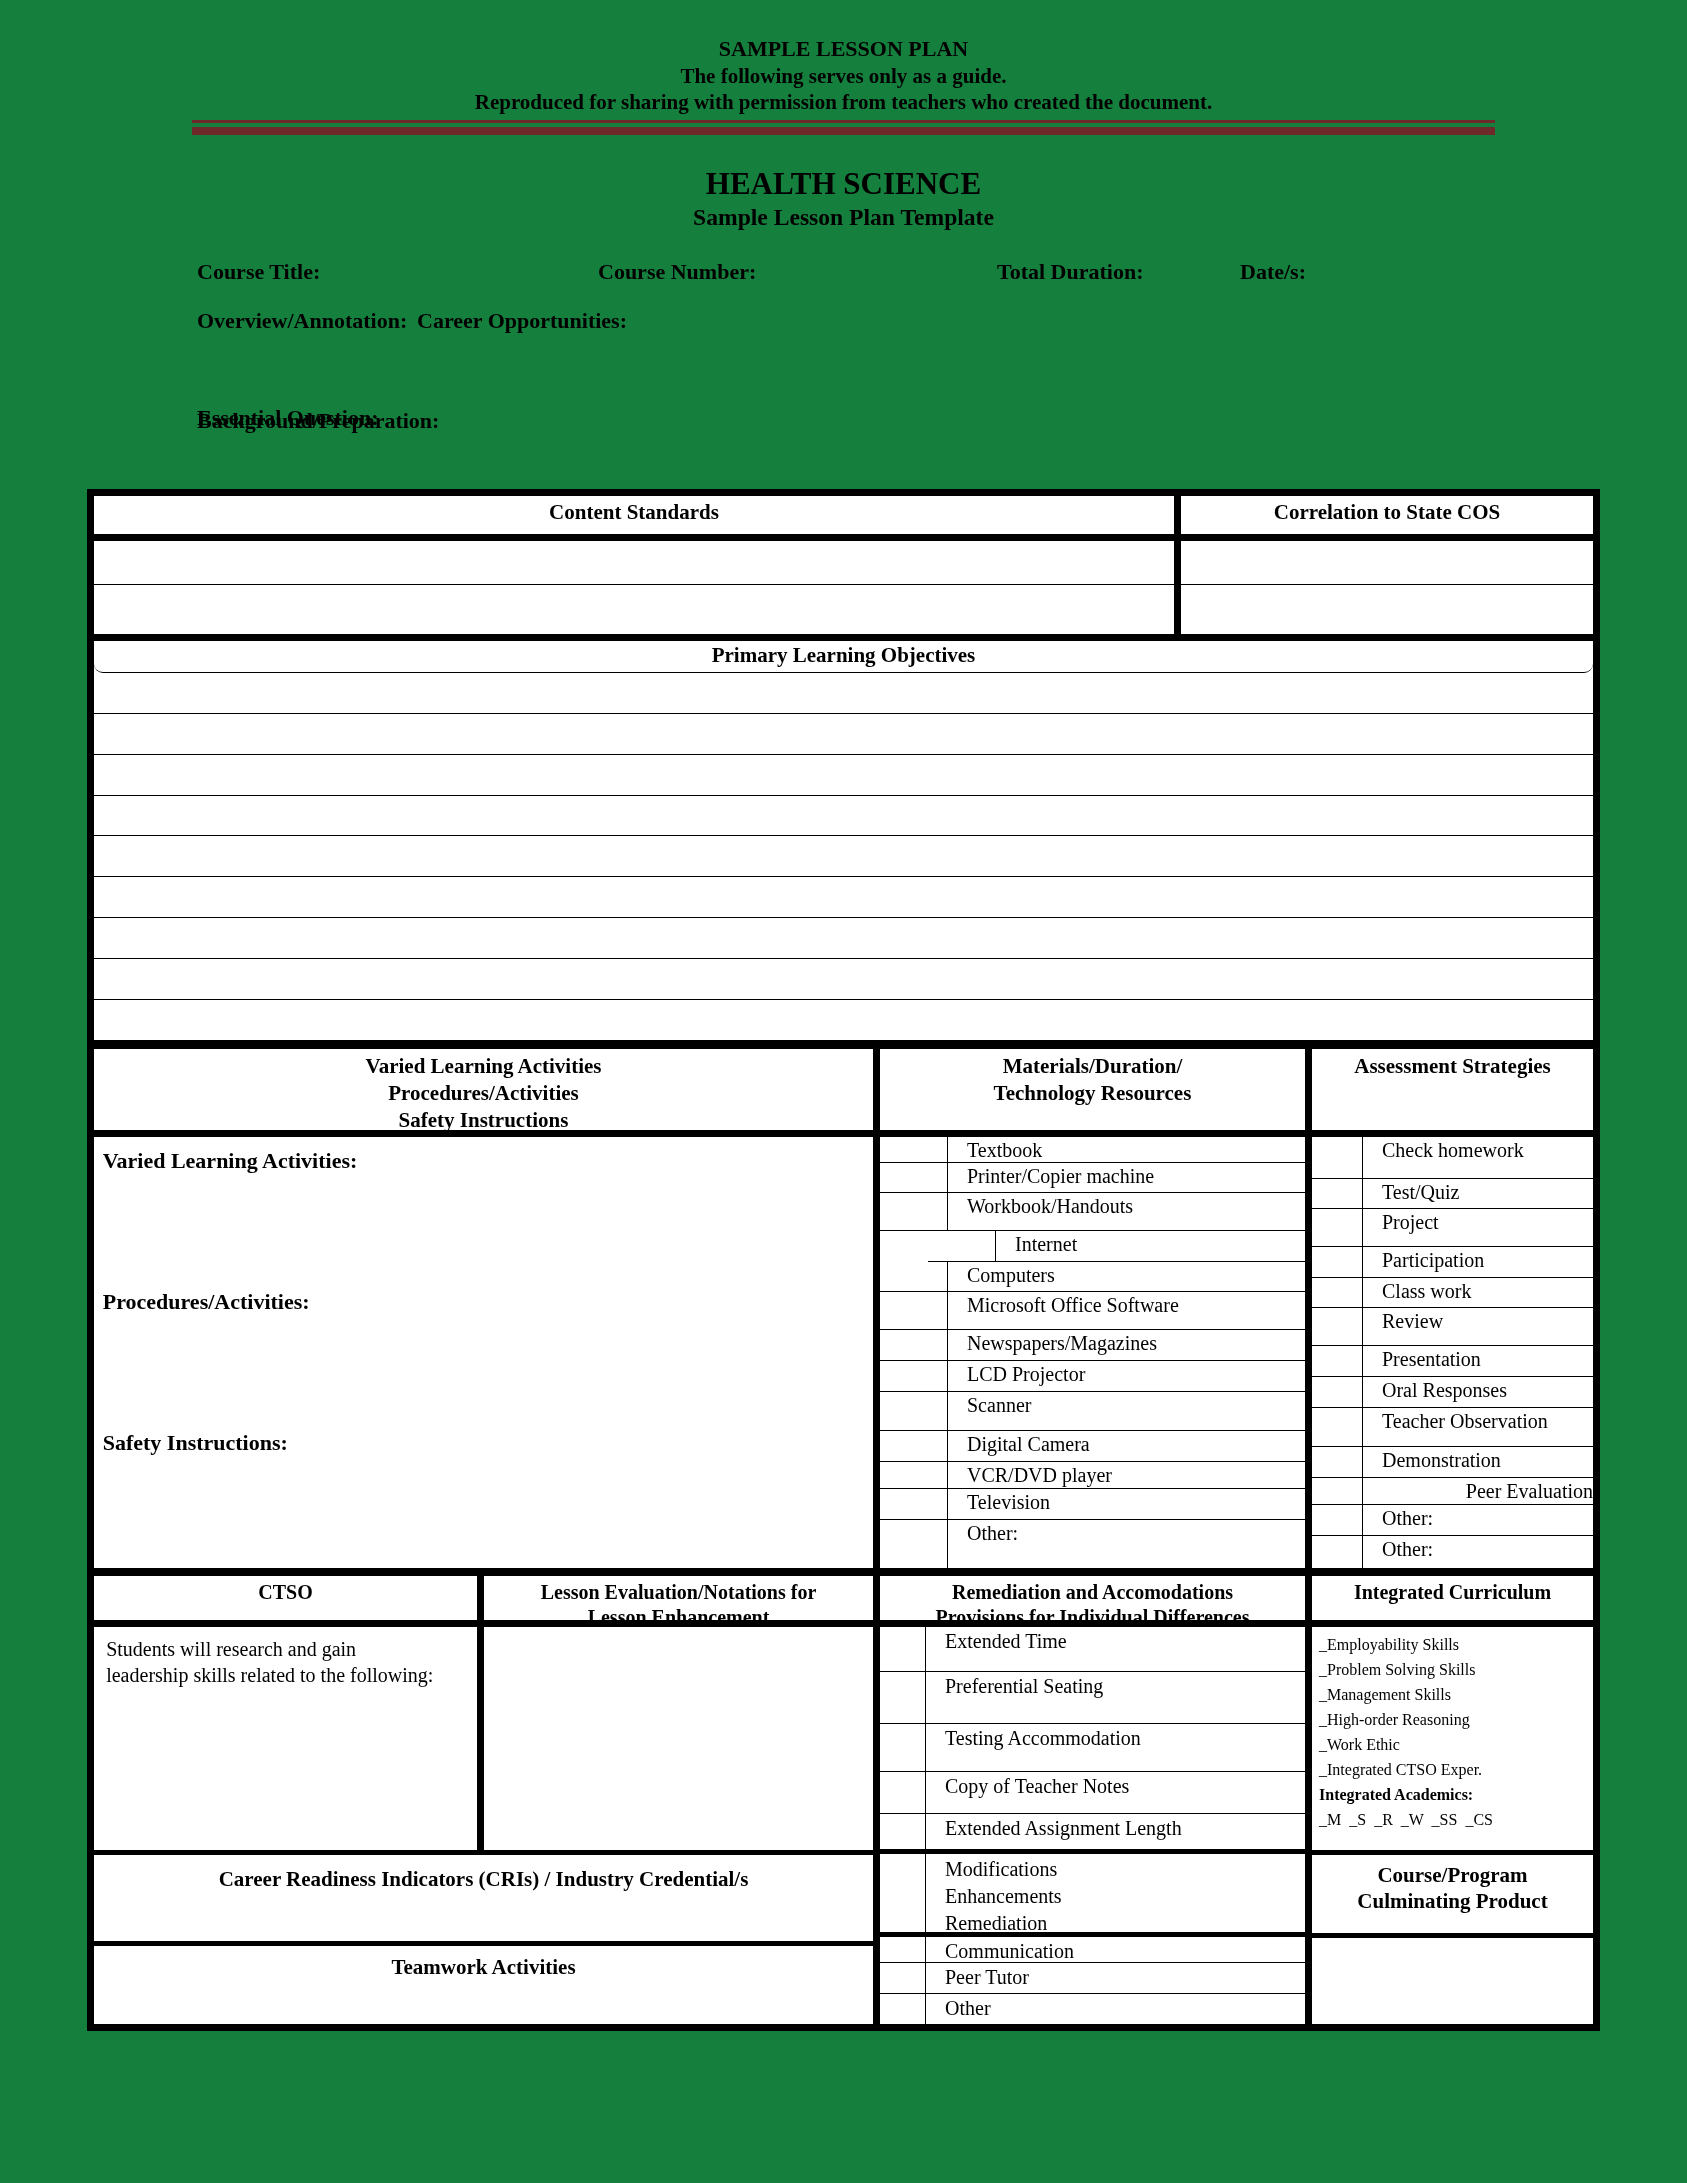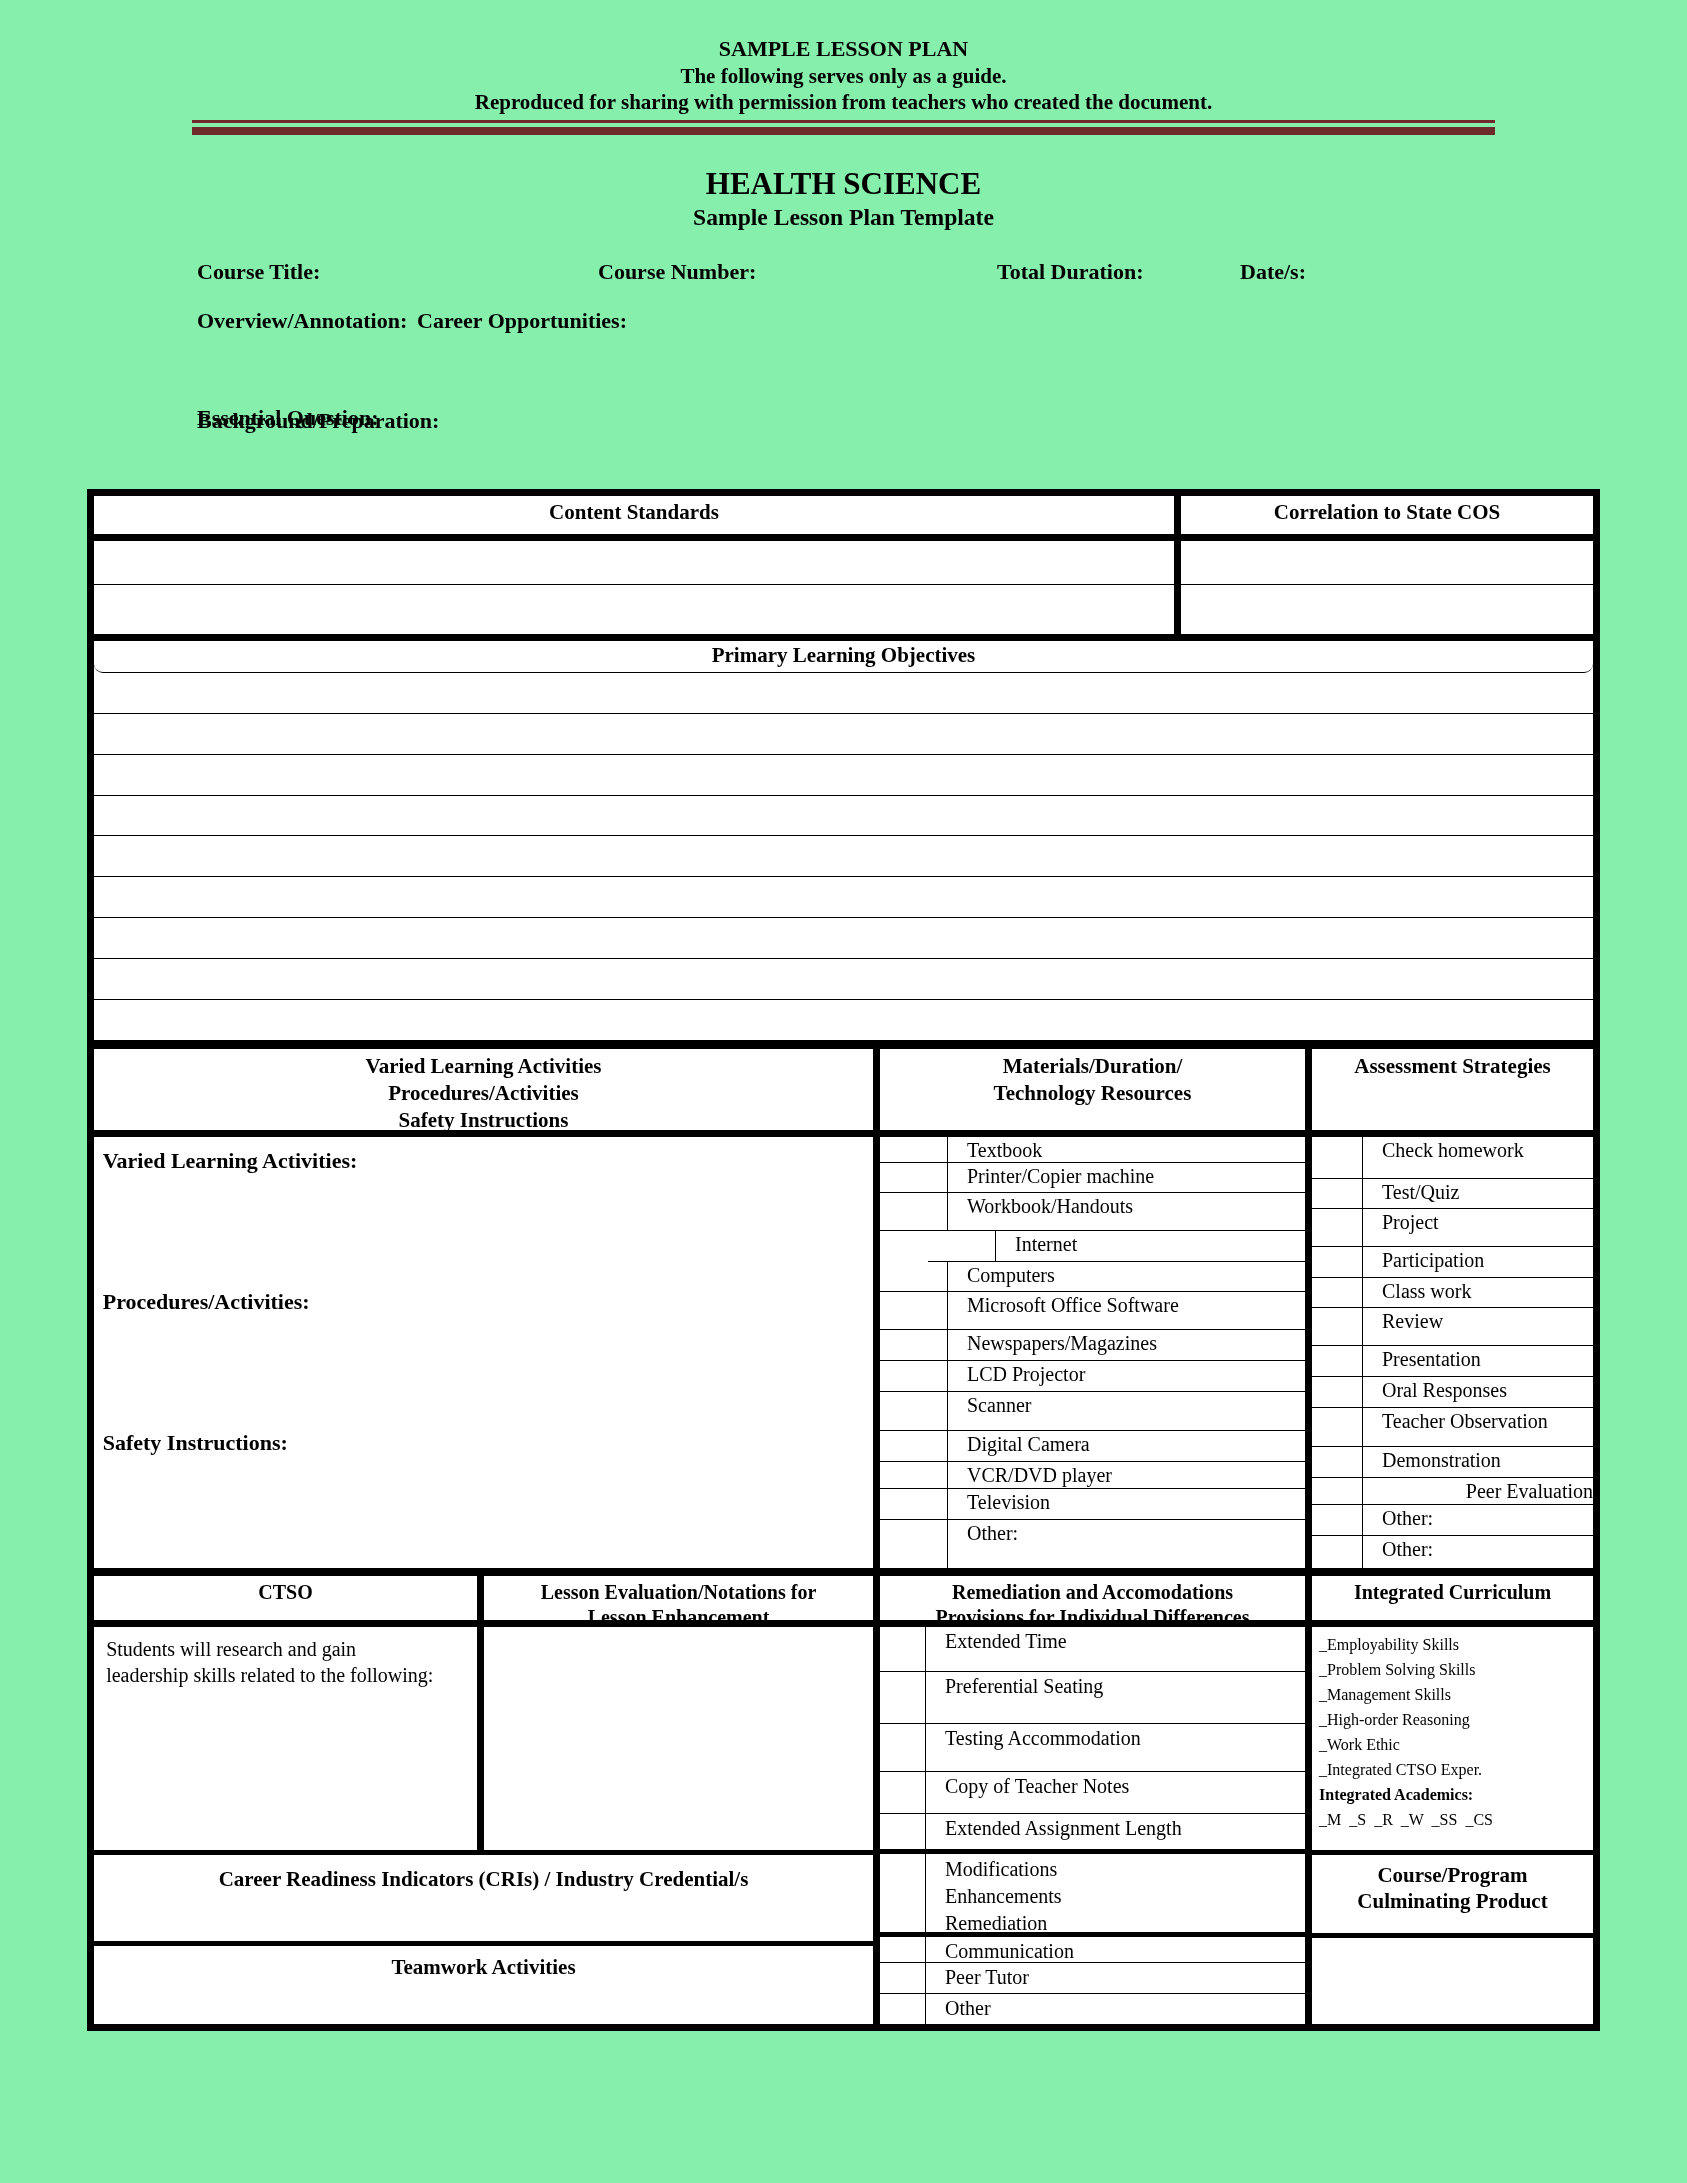--- a/index.html
+++ b/index.html
@@ -1,16 +1,16 @@
 <!DOCTYPE html>
 <html style="font-size:14px"><head>
 <meta charset="utf-8">
 <style>
   html,body{margin:0;padding:0;background:#e8e8e8;}
-  .page{position:relative;width:1687px;height:2184px;background:#86efac;
+  .page{position:relative;width:1687px;height:2184px;background:#15803d;
         font-family:"Liberation Serif","DejaVu Serif",serif;color:#000;overflow:hidden;}
   .abs{position:absolute;}
   .b{font-weight:bold;}
 
   
   .notice{left:192px;top:35px;width:1303px;text-align:center;font-weight:bold;}
   .notice-l1{font-size:22px;line-height:28px;}
   .notice-l2{font-size:21px;line-height:26px;}
 
   

